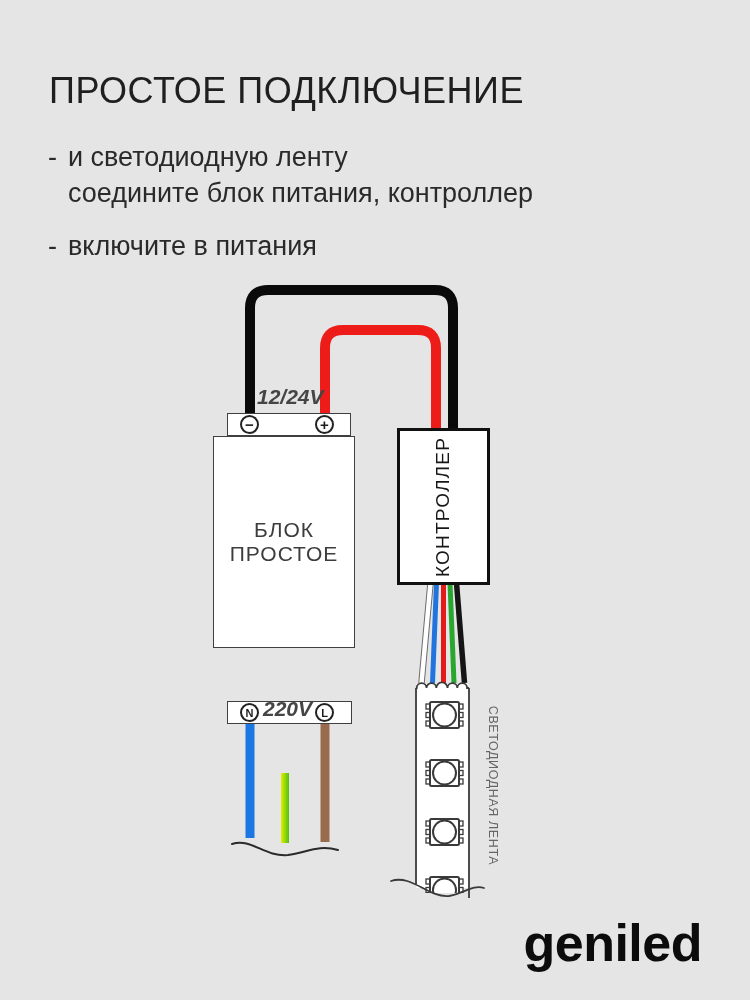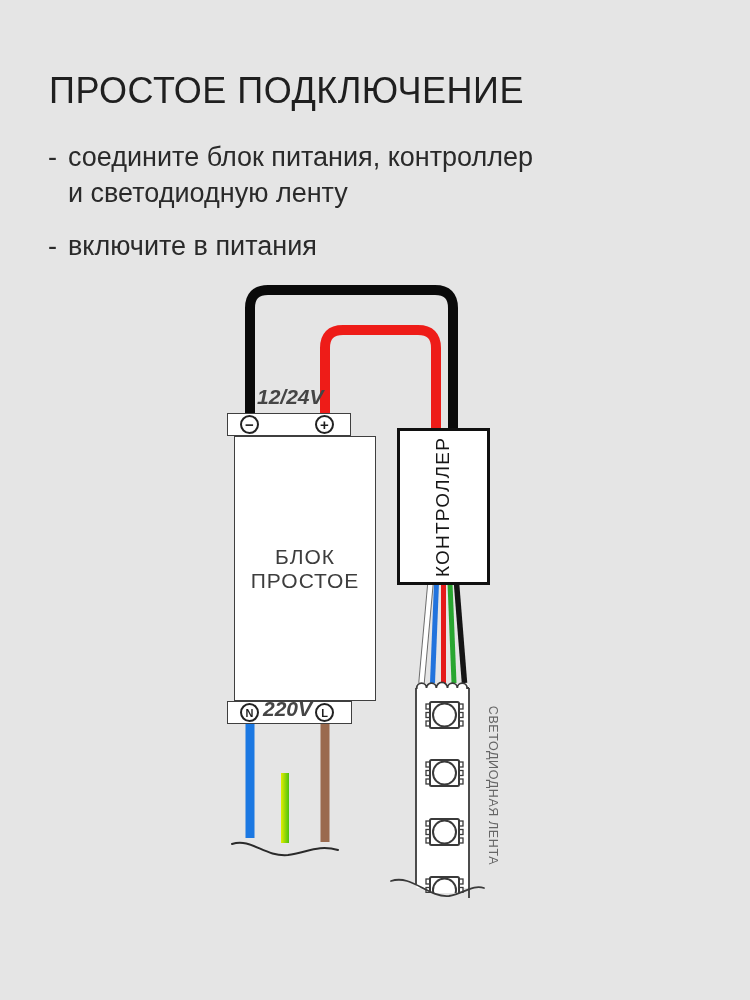--- a/index.html
+++ b/index.html
@@ -14,21 +14,21 @@
   .instructions{position:absolute;left:48px;top:139px;width:640px;}
   .instr{display:flex;margin-bottom:17px;font-size:27px;line-height:36px;color:#2a2a2a;}
   .instr .dash{flex:0 0 20px;}
   .instr .lines span{display:block;white-space:nowrap;}
   .instr .lines span:empty{display:none;}
 
   svg.diagram{position:absolute;left:0;top:0;z-index:1;}
 
   .box{position:absolute;background:#fff;border:1.5px solid #3f3f3f;box-sizing:border-box;z-index:2;}
   .psu-top-block{left:227px;top:413px;width:124px;height:23px;}
-  .psu-main{left:213px;top:436px;width:142px;height:265px;display:flex;align-items:center;justify-content:center;margin-left:21px;}
+  .psu-main{left:213px;top:436px;width:142px;height:212px;display:flex;align-items:center;justify-content:center;}
   .psu-label{font-size:21px;line-height:24px;letter-spacing:1px;color:#3d3d3d;text-align:center;}
   .psu-label span{display:block;white-space:nowrap;}
   .psu-bottom-block{left:227px;top:701px;width:125px;height:23px;}
 
   .terminal{
     position:absolute;z-index:3;width:19px;height:19px;border:2px solid #222;border-radius:50%;
     background:#fff;box-sizing:border-box;display:flex;align-items:center;justify-content:center;
     font-weight:700;color:#1d1d1d;
   }
   .t-minus{left:240px;top:415px;font-size:15px;line-height:15px;}
@@ -63,22 +63,22 @@
 <body>
 
 <div class="canvas">
 
   <div class="page-title">ПРОСТОЕ ПОДКЛЮЧЕНИЕ</div>
 
   <div class="instructions">
     <div class="instr">
       <span class="dash">-</span>
       <span class="lines">
+        <span>и светодиодную ленту</span>
         <span>соедините блок питания, контроллер</span>
-        <span>и светодиодную ленту</span>
       </span>
     </div>
     <div class="instr">
       <span class="dash">-</span>
       <span class="lines">
         <span>включите в питания</span>
 
       </span>
     </div>
   </div>
@@ -150,14 +150,15 @@
   <div class="terminal t-n">N</div>
   <div class="terminal t-l">L</div>
   <div class="volt-label v-in">220V</div>
 
   <div class="controller">
     <span class="controller-label">КОНТРОЛЛЕР</span>
   </div>
 
   <div class="strip-label">СВЕТОДИОДНАЯ ЛЕНТА</div>
 
+  <div class="brand">geniled</div>
 
 </div>
 
 </body></html>

